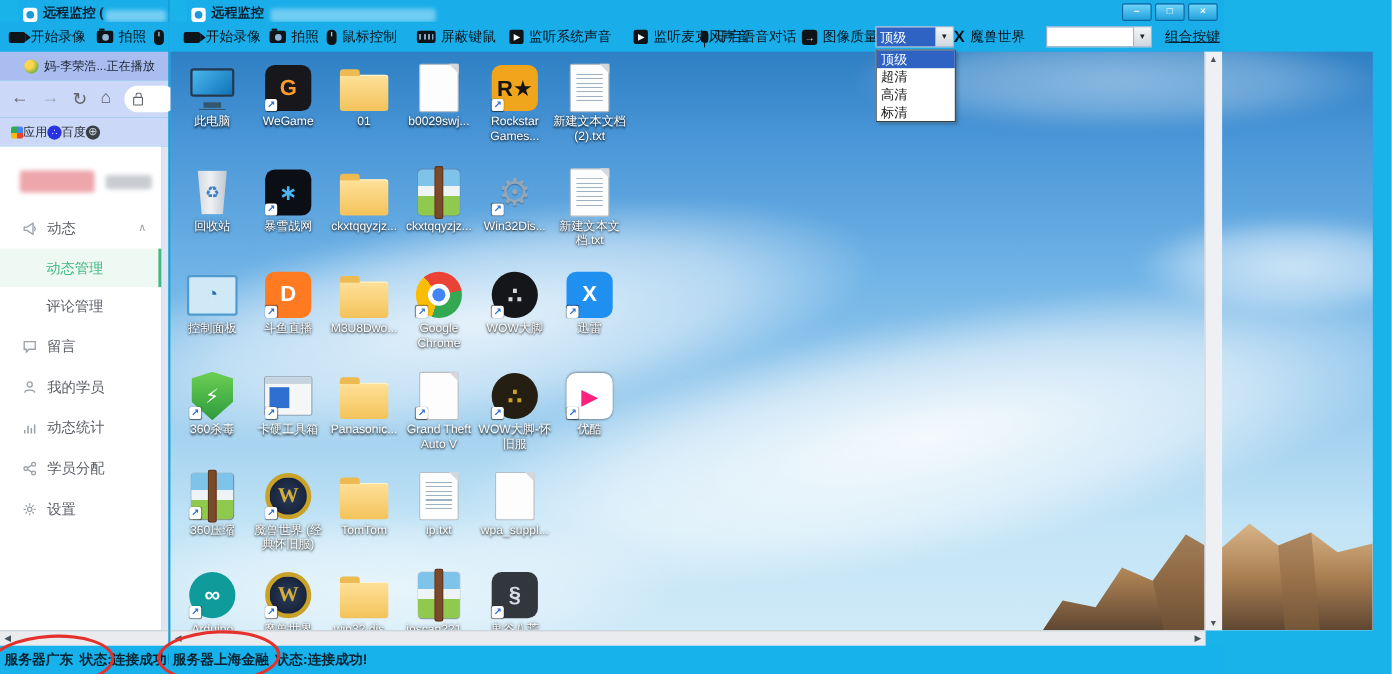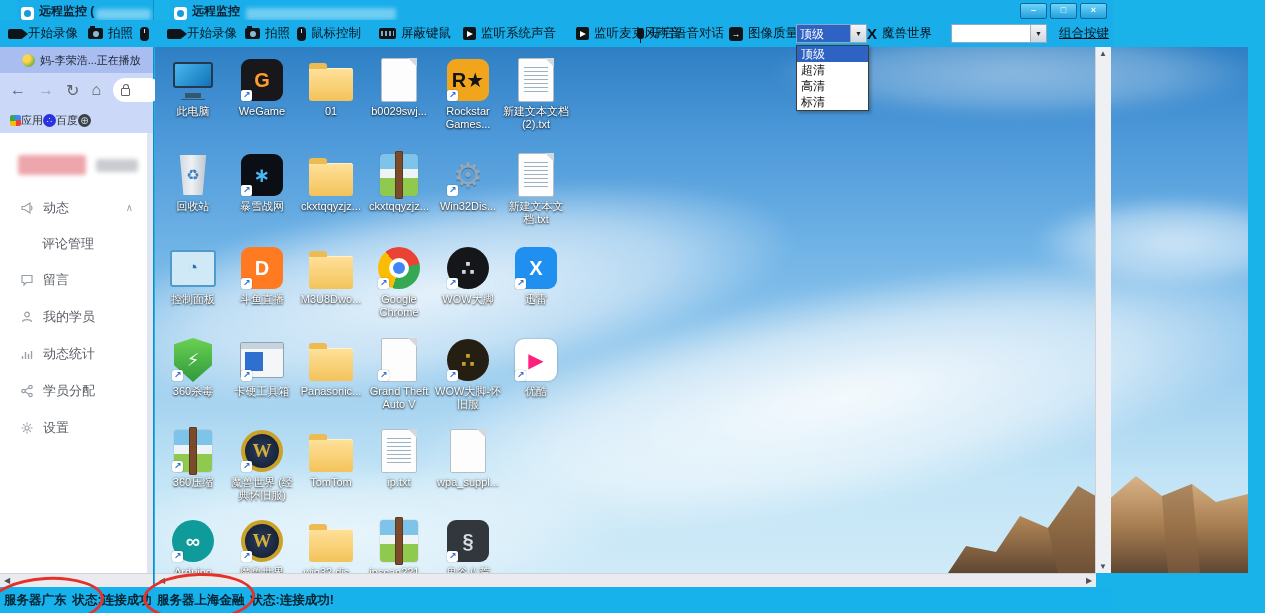--- a/index.html
+++ b/index.html
@@ -211,20 +211,23 @@
       </div>
       <div style="height:14px;"></div>
       <div class="mi">
         <svg width="14" height="14" viewBox="0 0 14 14" fill="none" stroke="#9aa0a8" stroke-width="1.2">
             <path d="M2 5.5h2.5L10 2v10L4.5 8.5H2z"></path>
             <path d="M11 5a2.5 2.5 0 010 4"></path>
           </svg>
         <span>动态</span>
         <span class="caret">∧</span>
       </div>
+      <div class="mi child active">
+        <span>动态管理</span>
+      </div>
       <div class="mi child">
         <span>评论管理</span>
       </div>
       <div class="mi">
         <svg width="14" height="14" viewBox="0 0 14 14" fill="none" stroke="#9aa0a8" stroke-width="1.2">
             <path d="M2 2.5h10v7H6.5L4 12V9.5H2z"></path>
           </svg>
         <span>留言</span>
       </div>
       <div class="mi">

